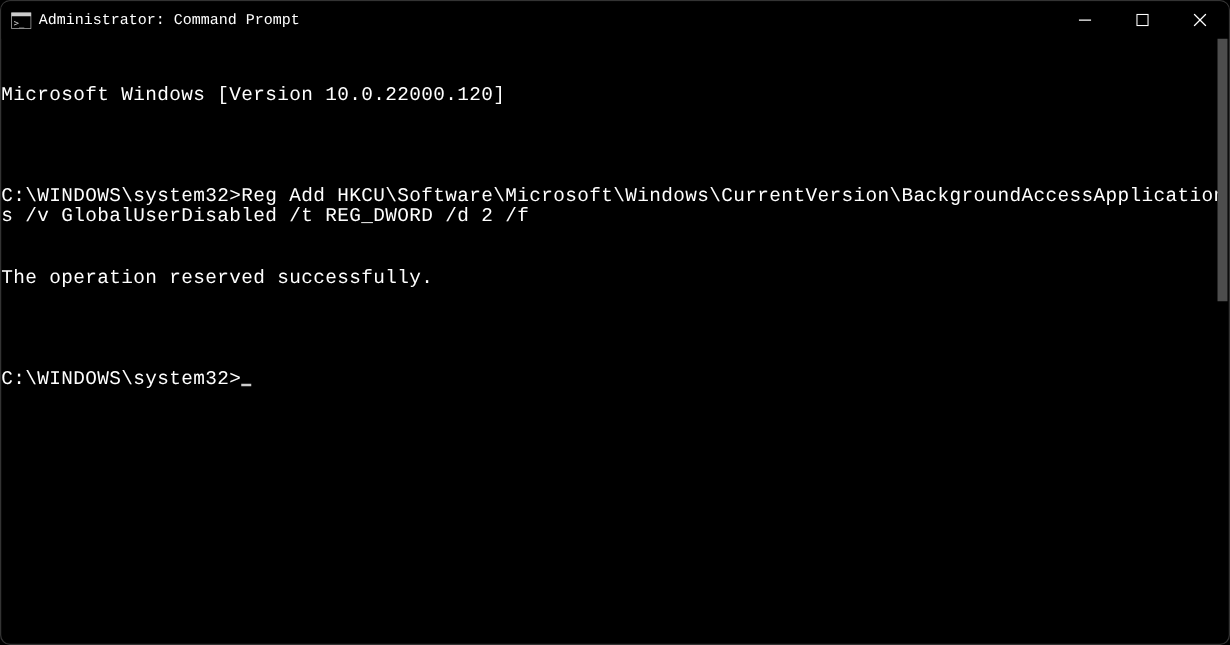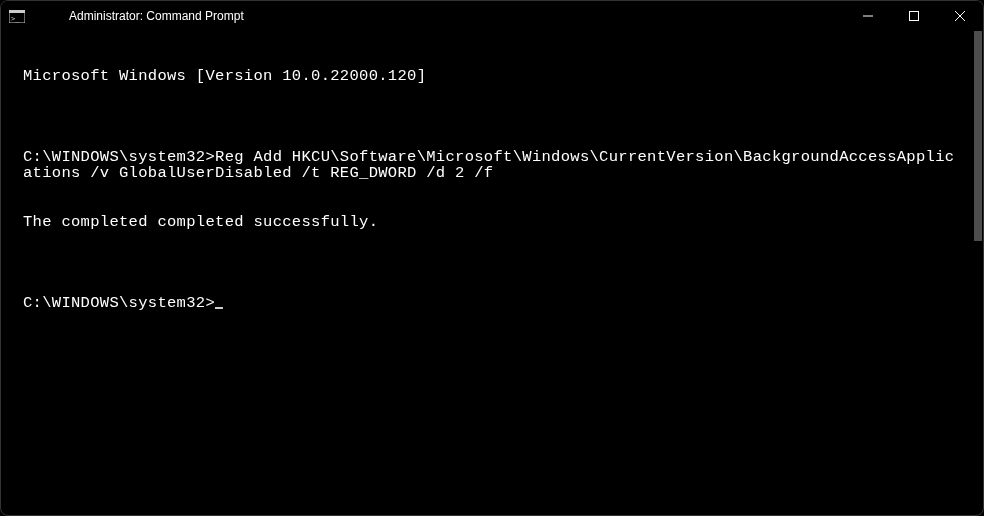--- a/index.html
+++ b/index.html
@@ -38,42 +38,41 @@
       align-items: center;
       justify-content: center;
       margin-right: 6px;
     }
     .titlebar-icon svg {
       display: block;
     }
     .titlebar-title {
       color: #fff;
       font-size: 12px;
-      font-family: Liberation Sans, sans-serif;
+      font-family: Liberation Mono, monospace;
       flex: 1;
-      margin-left: 38px;
     }
     .window-controls {
       display: flex;
       height: 100%;
     }
     .window-control {
       width: 46px;
       height: 30px;
       display: flex;
       align-items: center;
       justify-content: center;
       color: #fff;
       cursor: pointer;
     }
     .window-control svg {
       display: block;
     }
     .terminal {
-      padding: 4px 22px;
+      padding: 4px 0;
       color: #fff;
       font-size: 15.5px;
       line-height: 1.05;
       white-space: pre-wrap;
       word-break: break-all;
       font-family: 'NSimSun', 'SimSun', Consolas, 'Courier New', monospace;
       letter-spacing: 0.3px;
       position: relative;
       height: calc(100% - 30px);
     }
@@ -129,18 +128,18 @@
           <line x1="0" y1="0" x2="10" y2="10" stroke="#fff" stroke-width="1"></line>
           <line x1="10" y1="0" x2="0" y2="10" stroke="#fff" stroke-width="1"></line>
         </svg>
       </div>
     </div>
   </div>
   <div class="terminal">
     <span class="line">Microsoft Windows [Version 10.0.22000.120]</span>
     <span class="line"></span>
     <span class="line"><span>C:\WINDOWS\system32&gt;</span><span>Reg Add HKCU\Software\Microsoft\Windows\CurrentVersion\BackgroundAccessApplications /v GlobalUserDisabled /t REG_DWORD /d 2 /f</span></span>
-    <span class="line">The completed completed successfully.</span>
+    <span class="line">The operation reserved successfully.</span>
     <span class="line"></span>
     <span class="line"><span>C:\WINDOWS\system32&gt;</span><span class="cursor"></span></span>
   </div>
   <div class="scrollbar"></div>
 </div>
 
 </body></html>

